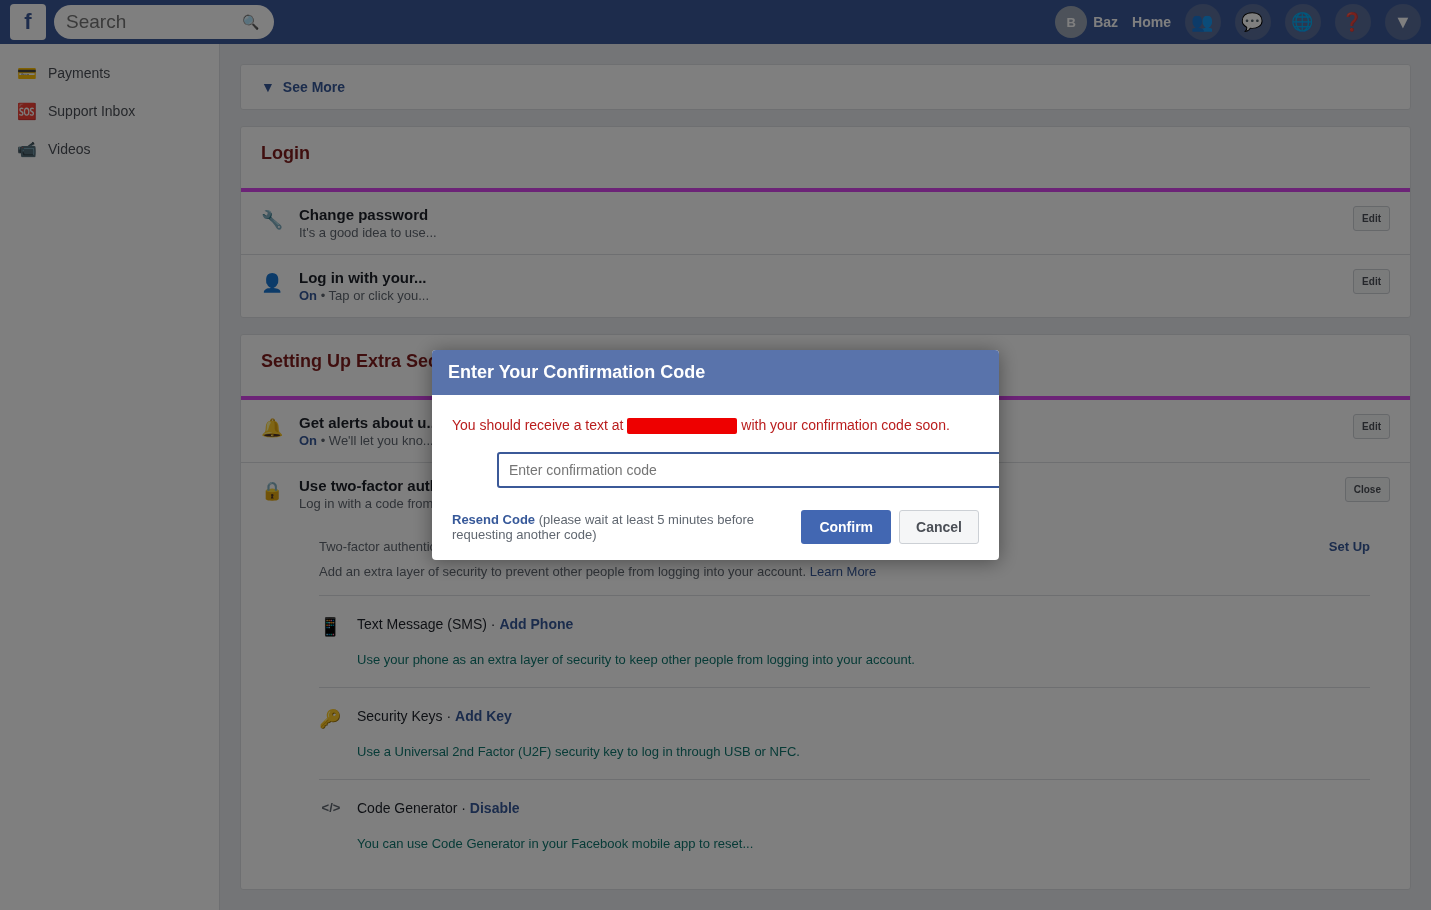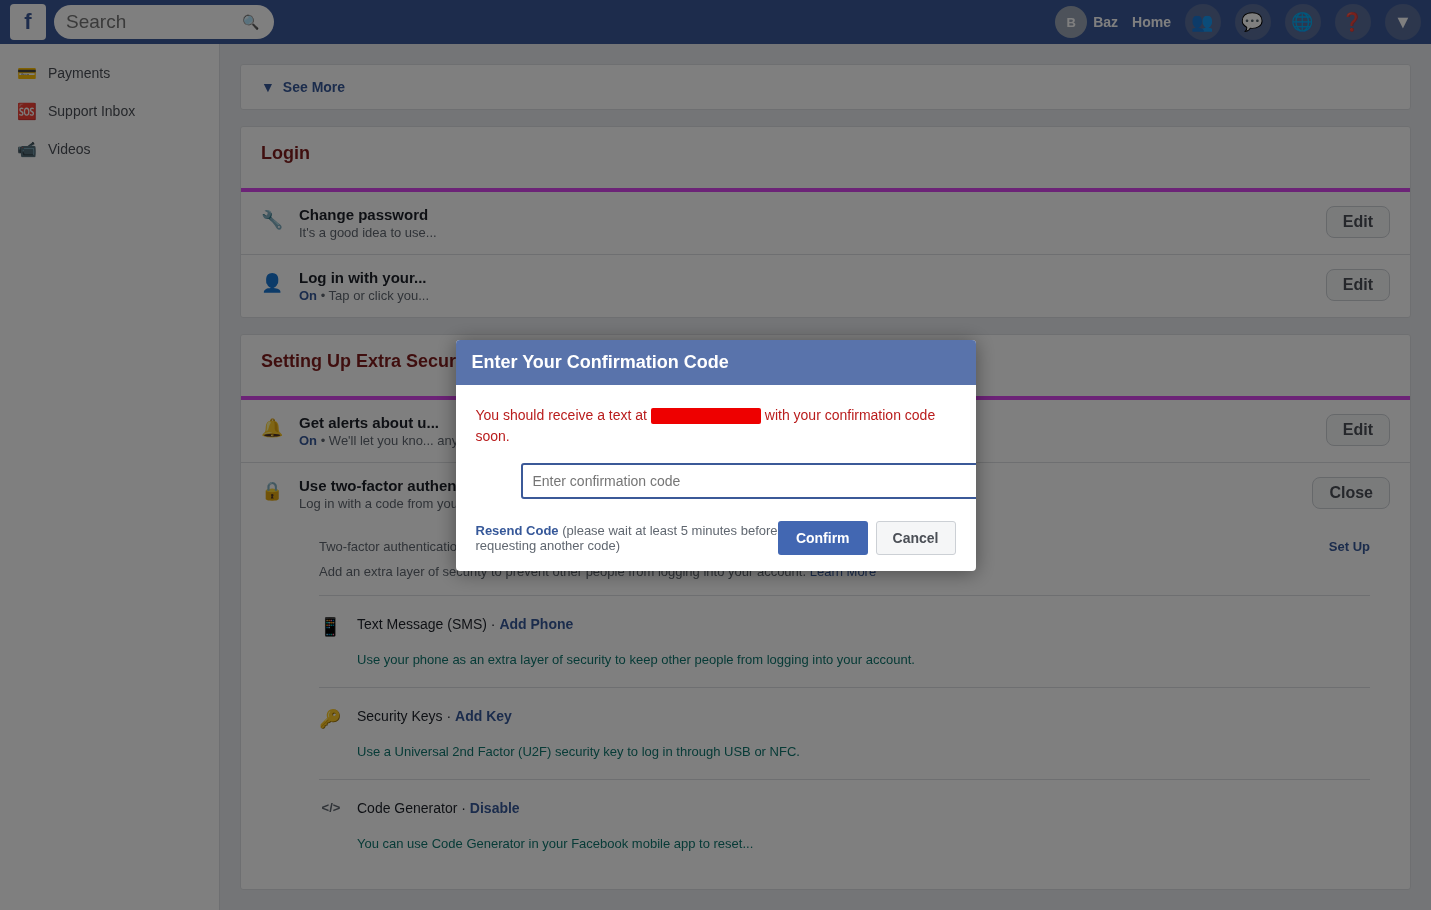--- a/index.html
+++ b/index.html
@@ -124,24 +124,24 @@
     .row-icon { width: 24px; height: 24px; flex-shrink: 0; margin-top: 2px; color: #606770; font-size: 18px; display: flex; align-items: center; justify-content: center; }
     .row-content { flex: 1; }
     .row-title { font-size: 15px; font-weight: bold; color: #1d2129; }
     .row-desc { font-size: 13px; color: #606770; margin-top: 2px; }
     .on-label { color: #365899; font-weight: bold; }
     .row-action { flex-shrink: 0; }
     .edit-btn, .close-btn {
       border: 1px solid #ccd0d5;
       background: #f5f6f7;
       color: #4b4f56;
-      padding: 6px 16px;
-      border-radius: 8px;
+      padding: 6px 8px;
+      border-radius: 3px;
       cursor: pointer;
-      font-size: 16px;
+      font-size: 10px;
       font-weight: bold;
     }
 
     
     .twofa-content {
       padding: 14px 20px 14px 58px;
     }
     .twofa-off-line {
       display: flex; align-items: center; justify-content: space-between;
       margin-bottom: 10px;
@@ -165,21 +165,21 @@
     .modal-overlay {
       position: fixed;
       top: 0; left: 0; right: 0; bottom: 0;
       background: rgba(0,0,0,0.5);
       z-index: 200;
       display: flex; align-items: center; justify-content: center;
     }
     .modal {
       background: #fff;
       border-radius: 4px;
-      width: 520px;
+      width: 567px;
       box-shadow: 0 2px 20px rgba(0,0,0,0.4);
       overflow: hidden;
     }
     .modal-header {
       background: #5973ab;
       padding: 12px 16px;
       color: #fff;
       font-size: 18px;
       font-weight: bold;
     }

